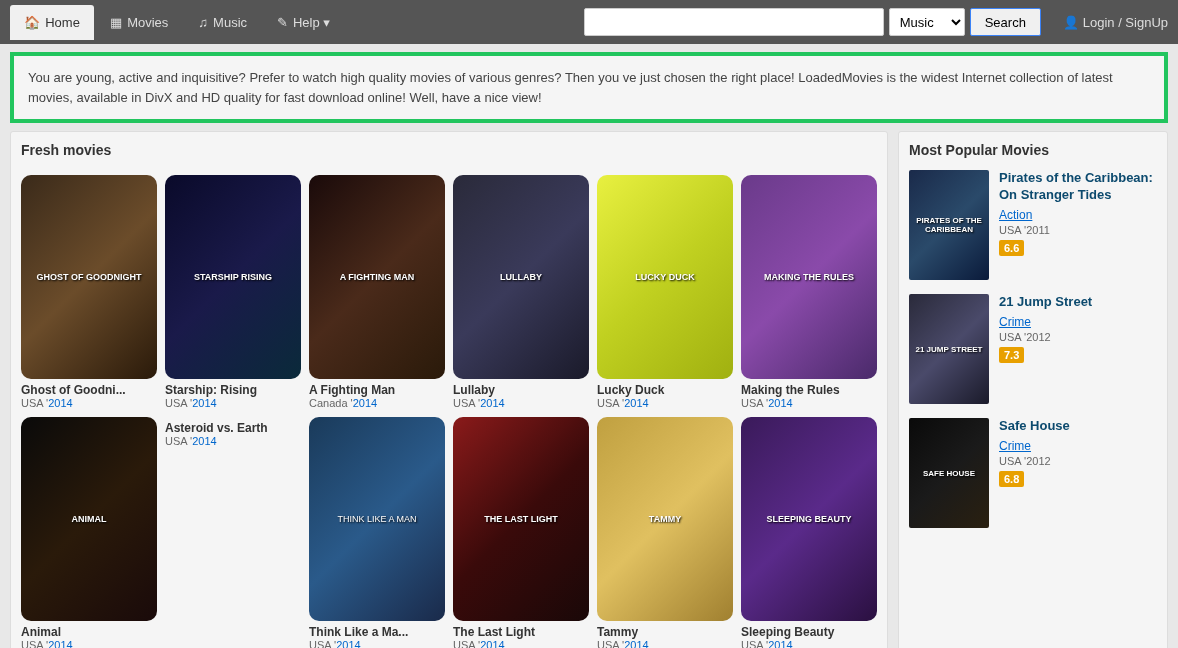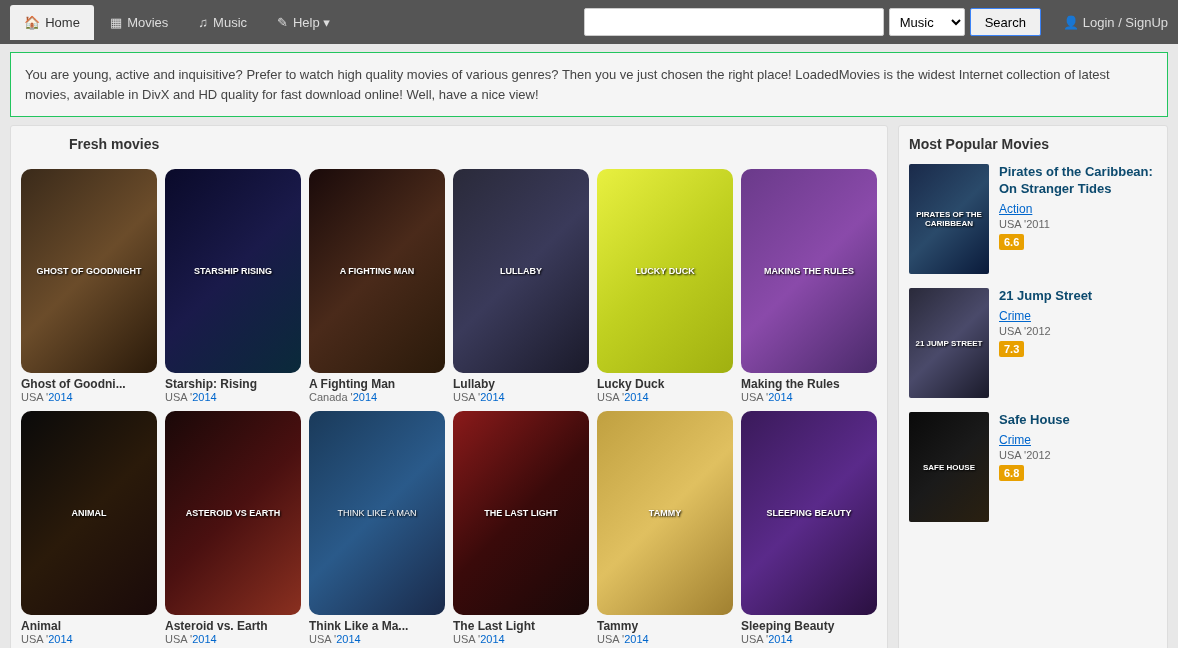--- a/index.html
+++ b/index.html
@@ -62,21 +62,21 @@
       color: #ddd;
       text-decoration: none;
       margin-left: 20px;
       font-size: 13px;
       white-space: nowrap;
     }
 
     
     .welcome-banner {
       background: #f5f5f5;
-      border: 1px solid #22c55e;
+      border: 4px solid #22c55e;
       margin: 8px 10px;
       padding: 12px 14px;
       font-size: 13px;
       line-height: 1.5;
       color: #444;
     }
 
     
     .main-layout {
       display: flex;
@@ -91,21 +91,20 @@
       border: 1px solid #ddd;
       border-radius: 3px;
       padding: 10px;
     }
     .section-title {
       font-size: 14px;
       font-weight: bold;
       color: #333;
       margin-bottom: 12px;
       padding-bottom: 5px;
-      margin-left: 48px;
     }
     .movies-grid {
       display: grid;
       grid-template-columns: repeat(6, 1fr);
       gap: 8px;
     }
     .movie-card {
       cursor: pointer;
     }
     .movie-poster {
@@ -331,23 +330,20 @@
         <div class="movie-card">
     <div class="movie-poster poster-animal">
       <div class="movie-poster-inner" style="font-weight:bold; font-size:9px; text-shadow:1px 1px 2px #000;">ANIMAL</div>
     </div>
     <div class="movie-title">Animal</div>
     <div class="movie-meta">
       USA '<a href="#" class="movie-year">2014</a>
     </div>
   </div>
         <div class="movie-card">
-    <div class="movie-poster poster-asteroid">
-      <div class="movie-poster-inner" style="font-weight:bold; font-size:9px; text-shadow:1px 1px 2px #000;">ASTEROID VS EARTH</div>
-    </div>
     <div class="movie-title">Asteroid vs. Earth</div>
     <div class="movie-meta">
       USA '<a href="#" class="movie-year">2014</a>
     </div>
   </div>
         <div class="movie-card">
     <div class="movie-poster poster-think">
       <div class="movie-poster-inner" style="font-weight:normal; font-size:9px; text-shadow:1px 1px 2px #000;">THINK LIKE A MAN</div>
     </div>
     <div class="movie-title">Think Like a Ma...</div>

